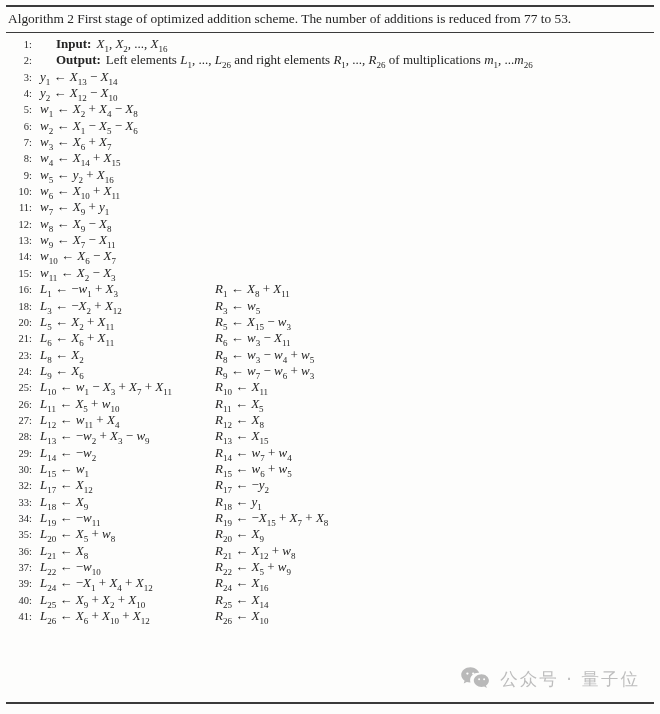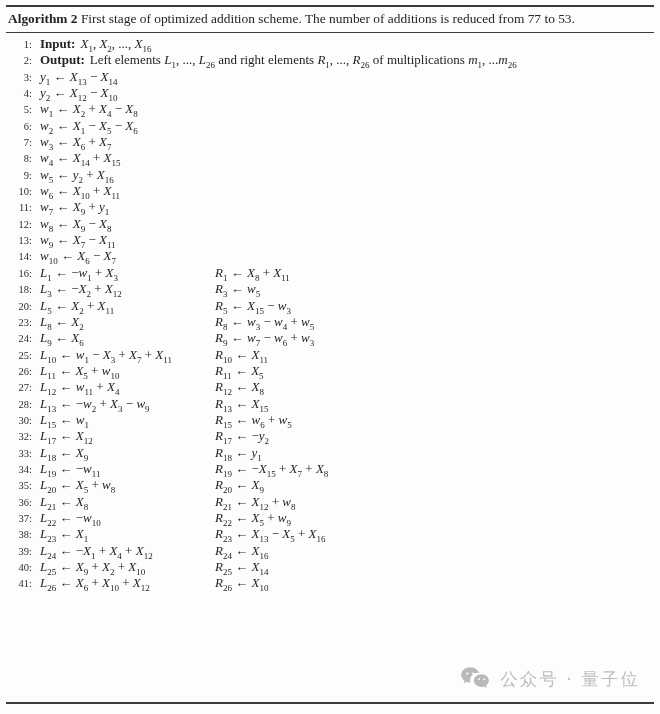--- a/index.html
+++ b/index.html
@@ -9,25 +9,25 @@
     position:relative; width:660px; height:714px; overflow:hidden;
     background:#fdfdfc; color:#242424;
     font-family:"Liberation Serif","DejaVu Serif",serif;
     padding:5px 6px 0 6px;
   }
   .rule { background:#3b3b3b; border:0; }
   .rule-top { height:2px; }
   .rule-mid { height:1px; margin-top:4px; }
   .rule-bottom { position:absolute; left:6px; right:6px; top:702px; height:2px; }
   .caption { font-size:13.4px; line-height:17px; padding:3px 2px 1px 2px; white-space:nowrap; }
-  .caption b { font-weight:bold; }
+  .caption b { font-weight:normal; }
   .lines { list-style:none; margin-top:3px; }
   .line { display:flex; align-items:baseline; height:16.35px; line-height:16.35px; white-space:nowrap; font-size:13px; }
   .num { width:26px; min-width:26px; text-align:right; font-size:10.5px; color:#2c2c2c; }
-  .kw { margin-left:8px; font-weight:bold; }
+  .kw { margin-left:24px; font-weight:bold; }
   .lexpr { margin-left:8px; }
   .kw + .lexpr { margin-left:5px; }
   .line.has-r .lexpr { min-width:175px; }
   var { font-style:italic; font-weight:normal; }
   sub { font-size:9px; line-height:0; }
   .watermark {
     position:absolute; right:20px; top:666px;
     display:flex; align-items:center; gap:9px;
     color:#bdbdbd; font-size:17.5px; letter-spacing:2px;
     font-family:"DejaVu Sans","Liberation Sans",sans-serif;
@@ -122,39 +122,51 @@
 
     <span class="lexpr"><var>w</var><sub>9</sub> ← <var>X</var><sub>7</sub> − <var>X</var><sub>11</sub></span>
 
   </li>
       <li class="line">
     <span class="num">14:</span>
 
     <span class="lexpr"><var>w</var><sub>10</sub> ← <var>X</var><sub>6</sub> − <var>X</var><sub>7</sub></span>
 
   </li>
+      <li class="line">
+    <span class="num">15:</span>
+
+    <span class="lexpr"><var>w</var><sub>11</sub> ← <var>X</var><sub>2</sub> − <var>X</var><sub>3</sub></span>
+
+  </li>
       <li class="line has-r">
     <span class="num">16:</span>
 
     <span class="lexpr"><var>L</var><sub>1</sub> ← −<var>w</var><sub>1</sub> + <var>X</var><sub>3</sub></span>
     <span class="rexpr"><var>R</var><sub>1</sub> ← <var>X</var><sub>8</sub> + <var>X</var><sub>11</sub></span>
   </li>
       <li class="line has-r">
     <span class="num">18:</span>
 
     <span class="lexpr"><var>L</var><sub>3</sub> ← −<var>X</var><sub>2</sub> + <var>X</var><sub>12</sub></span>
     <span class="rexpr"><var>R</var><sub>3</sub> ← <var>w</var><sub>5</sub></span>
   </li>
       <li class="line has-r">
     <span class="num">20:</span>
 
     <span class="lexpr"><var>L</var><sub>5</sub> ← <var>X</var><sub>2</sub> + <var>X</var><sub>11</sub></span>
     <span class="rexpr"><var>R</var><sub>5</sub> ← <var>X</var><sub>15</sub> − <var>w</var><sub>3</sub></span>
   </li>
       <li class="line has-r">
+    <span class="num">21:</span>
+
+    <span class="lexpr"><var>L</var><sub>6</sub> ← <var>X</var><sub>6</sub> + <var>X</var><sub>11</sub></span>
+    <span class="rexpr"><var>R</var><sub>6</sub> ← <var>w</var><sub>3</sub> − <var>X</var><sub>11</sub></span>
+  </li>
+      <li class="line has-r">
     <span class="num">23:</span>
 
     <span class="lexpr"><var>L</var><sub>8</sub> ← <var>X</var><sub>2</sub></span>
     <span class="rexpr"><var>R</var><sub>8</sub> ← <var>w</var><sub>3</sub> − <var>w</var><sub>4</sub> + <var>w</var><sub>5</sub></span>
   </li>
       <li class="line has-r">
     <span class="num">24:</span>
 
     <span class="lexpr"><var>L</var><sub>9</sub> ← <var>X</var><sub>6</sub></span>
     <span class="rexpr"><var>R</var><sub>9</sub> ← <var>w</var><sub>7</sub> − <var>w</var><sub>6</sub> + <var>w</var><sub>3</sub></span>
@@ -177,20 +189,26 @@
     <span class="lexpr"><var>L</var><sub>12</sub> ← <var>w</var><sub>11</sub> + <var>X</var><sub>4</sub></span>
     <span class="rexpr"><var>R</var><sub>12</sub> ← <var>X</var><sub>8</sub></span>
   </li>
       <li class="line has-r">
     <span class="num">28:</span>
 
     <span class="lexpr"><var>L</var><sub>13</sub> ← −<var>w</var><sub>2</sub> + <var>X</var><sub>3</sub> − <var>w</var><sub>9</sub></span>
     <span class="rexpr"><var>R</var><sub>13</sub> ← <var>X</var><sub>15</sub></span>
   </li>
       <li class="line has-r">
+    <span class="num">29:</span>
+
+    <span class="lexpr"><var>L</var><sub>14</sub> ← −<var>w</var><sub>2</sub></span>
+    <span class="rexpr"><var>R</var><sub>14</sub> ← <var>w</var><sub>7</sub> + <var>w</var><sub>4</sub></span>
+  </li>
+      <li class="line has-r">
     <span class="num">30:</span>
 
     <span class="lexpr"><var>L</var><sub>15</sub> ← <var>w</var><sub>1</sub></span>
     <span class="rexpr"><var>R</var><sub>15</sub> ← <var>w</var><sub>6</sub> + <var>w</var><sub>5</sub></span>
   </li>
       <li class="line has-r">
     <span class="num">32:</span>
 
     <span class="lexpr"><var>L</var><sub>17</sub> ← <var>X</var><sub>12</sub></span>
     <span class="rexpr"><var>R</var><sub>17</sub> ← −<var>y</var><sub>2</sub></span>
@@ -217,26 +235,20 @@
     <span class="num">36:</span>
 
     <span class="lexpr"><var>L</var><sub>21</sub> ← <var>X</var><sub>8</sub></span>
     <span class="rexpr"><var>R</var><sub>21</sub> ← <var>X</var><sub>12</sub> + <var>w</var><sub>8</sub></span>
   </li>
       <li class="line has-r">
     <span class="num">37:</span>
 
     <span class="lexpr"><var>L</var><sub>22</sub> ← −<var>w</var><sub>10</sub></span>
     <span class="rexpr"><var>R</var><sub>22</sub> ← <var>X</var><sub>5</sub> + <var>w</var><sub>9</sub></span>
-  </li>
-      <li class="line has-r">
-    <span class="num">38:</span>
-
-    <span class="lexpr"><var>L</var><sub>23</sub> ← <var>X</var><sub>1</sub></span>
-    <span class="rexpr"><var>R</var><sub>23</sub> ← <var>X</var><sub>13</sub> − <var>X</var><sub>5</sub> + <var>X</var><sub>16</sub></span>
   </li>
       <li class="line has-r">
     <span class="num">39:</span>
 
     <span class="lexpr"><var>L</var><sub>24</sub> ← −<var>X</var><sub>1</sub> + <var>X</var><sub>4</sub> + <var>X</var><sub>12</sub></span>
     <span class="rexpr"><var>R</var><sub>24</sub> ← <var>X</var><sub>16</sub></span>
   </li>
       <li class="line has-r">
     <span class="num">40:</span>
 

